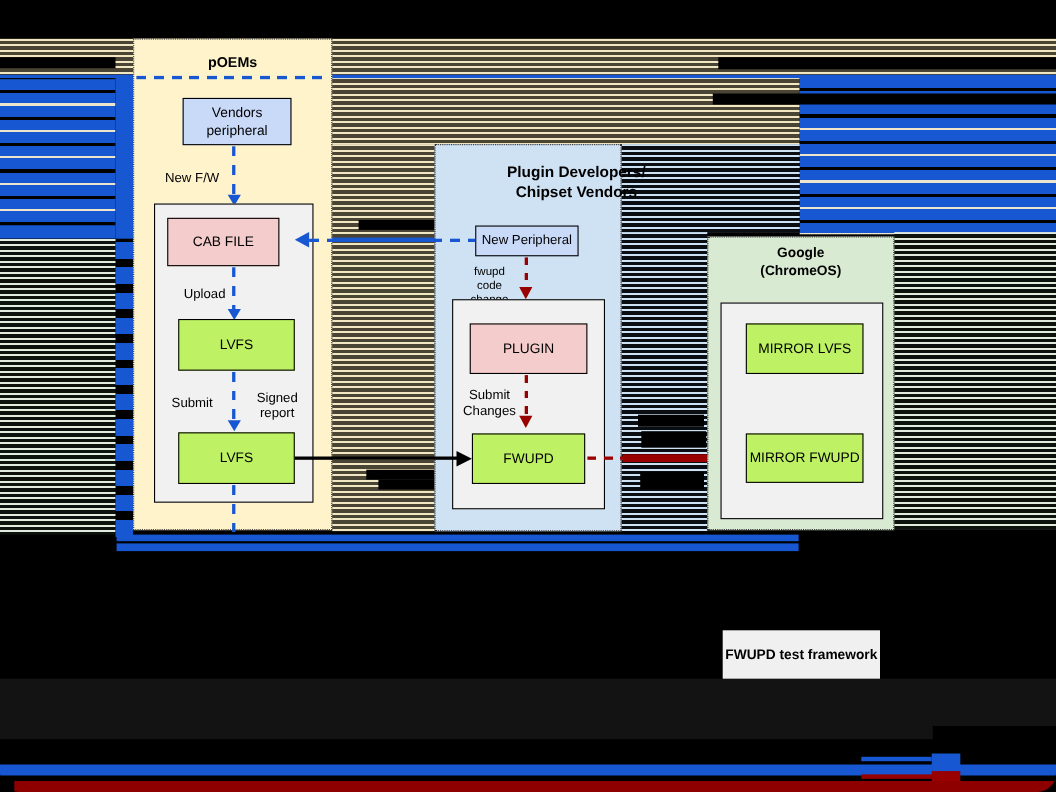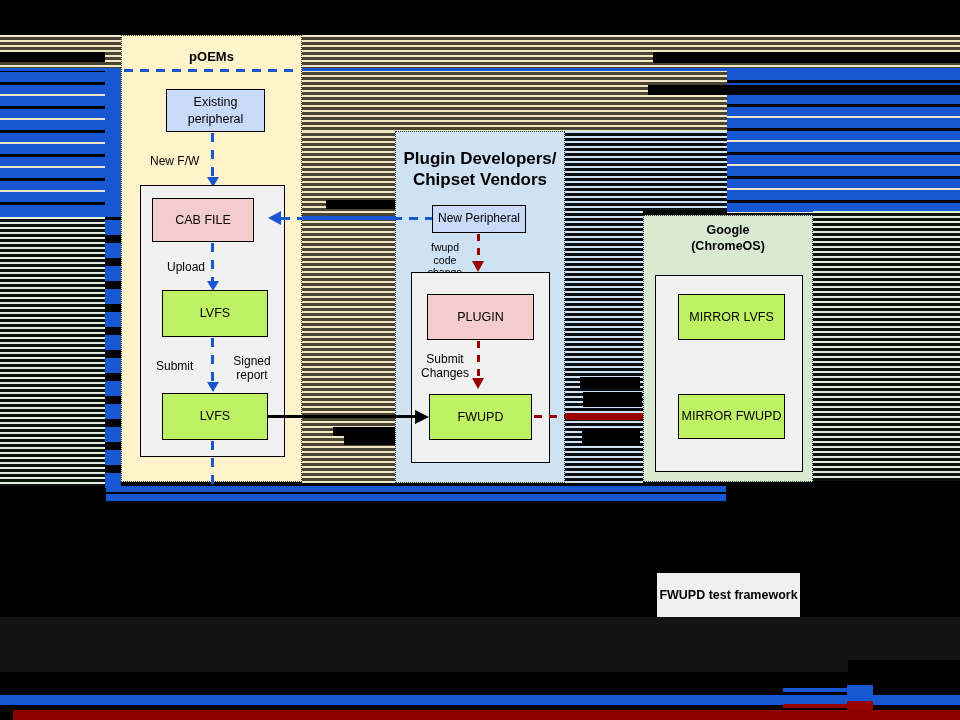--- a/index.html
+++ b/index.html
@@ -1,17 +1,17 @@
 <!DOCTYPE html>
 <html><head>
 <meta charset="utf-8">
 <style>
   html,body{margin:0;padding:0;background:#000;}
   #canvas{position:relative;width:960px;height:720px;background:#000;overflow:hidden;
-          font-family:"Liberation Sans",sans-serif;color:#000;}
+          font-family:"Liberation Sans",sans-serif;color:#000;border-radius:17px;}
   .abs{position:absolute;}
   
   .tan-stripes{background:repeating-linear-gradient(180deg,#f2e7c3 0 2px,#4a4435 2px 5px);}
   .royal-stripes{background:repeating-linear-gradient(180deg,#1757d1 0 10px,#000 10px 13px,#1757d1 13px 22px,#ede6cc 22px 24px);}
   .paleblue-stripes{background:repeating-linear-gradient(180deg,#cfe2f3 0 2px,#0a0e12 2px 5px);}
   .palegreen-stripes{background:repeating-linear-gradient(180deg,#e2ecde 0 2px,#0e120c 2px 5px);}
   .blue-solid{background:#1757d1;}
   .red-solid{background:#990000;}
   .bar{background:#000;}
   
@@ -75,21 +75,21 @@
   <div class="abs bar" style="left:344px;top:436px;width:51px;height:9px;"></div>
   <div class="abs bar" style="left:580px;top:377px;width:60px;height:11px;"></div>
   <div class="abs bar" style="left:583px;top:392px;width:59px;height:15px;"></div>
   <div class="abs bar" style="left:582px;top:429px;width:58px;height:16px;"></div>
 
   <div class="abs panel panel-cream" style="left:121px;top:35px;width:181px;height:447px;">
     <div class="abs panel-title" style="left:0;top:13px;width:100%;">pOEMs</div>
     <div class="abs hdash-blue" style="left:2px;top:33px;width:176px;"></div>
   </div>
 
-  <div class="abs node node-periwinkle" style="left:166px;top:89px;width:99px;height:43px;">Existing
+  <div class="abs node node-periwinkle" style="left:166px;top:89px;width:99px;height:43px;">Vendors
 peripheral</div>
 
   <div class="abs vdash-blue" style="left:211px;top:133px;height:45px;"></div>
   <div class="abs ah ah-down-blue" style="left:207px;top:177px;"></div>
   <div class="abs lbl" style="left:150px;top:155px;">New F/W</div>
 
   <div class="abs container-box" style="left:140px;top:185px;width:145px;height:272px;"></div>
 
   <div class="abs node node-pink" style="left:152px;top:198px;width:102px;height:44px;">CAB FILE</div>
 
@@ -103,21 +103,21 @@
   <div class="abs ah ah-down-blue" style="left:207px;top:382px;"></div>
   <div class="abs lbl" style="left:156px;top:360px;">Submit</div>
   <div class="abs lbl" style="left:226px;top:355px;text-align:center;width:52px;">Signed
 report</div>
 
   <div class="abs node node-green" style="left:162px;top:393px;width:106px;height:47px;">LVFS</div>
 
   <div class="abs vdash-blue" style="left:211px;top:441px;height:47px;"></div>
 
   <div class="abs panel panel-blue" style="left:395px;top:131px;width:170px;height:352px;">
-    <div class="abs panel-title" style="left:0;top:16px;width:100%;font-size:17px;">Plugin Developers/
+    <div class="abs panel-title" style="left:0;top:16px;width:100%;font-size:14px;padding-left:44px;">Plugin Developers/
 Chipset Vendors</div>
   </div>
 
   <div class="abs node node-periwinkle" style="left:432px;top:205px;width:94px;height:28px;font-size:12px;">New Peripheral</div>
 
   <div class="abs hdash-blue" style="left:281px;top:217px;width:151px;"></div>
   <div class="abs blue-solid" style="left:302px;top:216px;width:93px;height:4px;"></div>
   <div class="abs ah ah-left-blue" style="left:268px;top:211px;"></div>
 
   <div class="abs vdash-red" style="left:477px;top:234px;height:29px;"></div>

